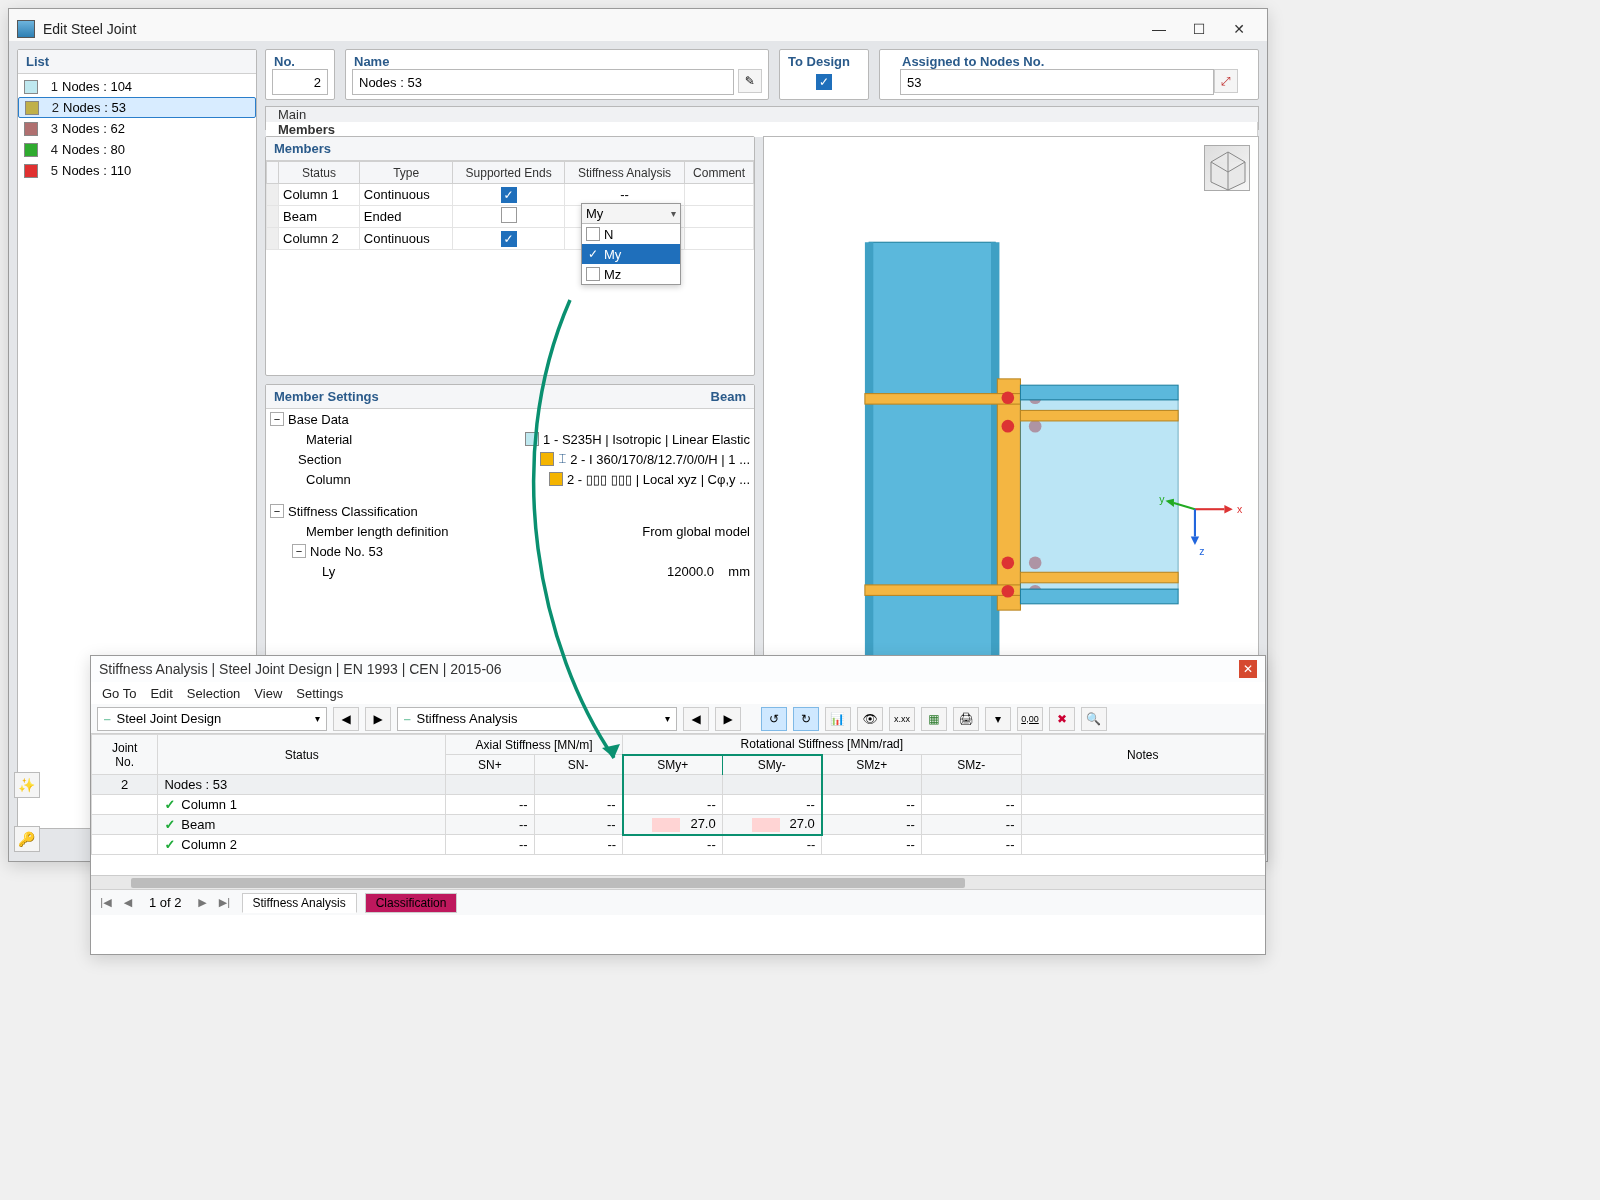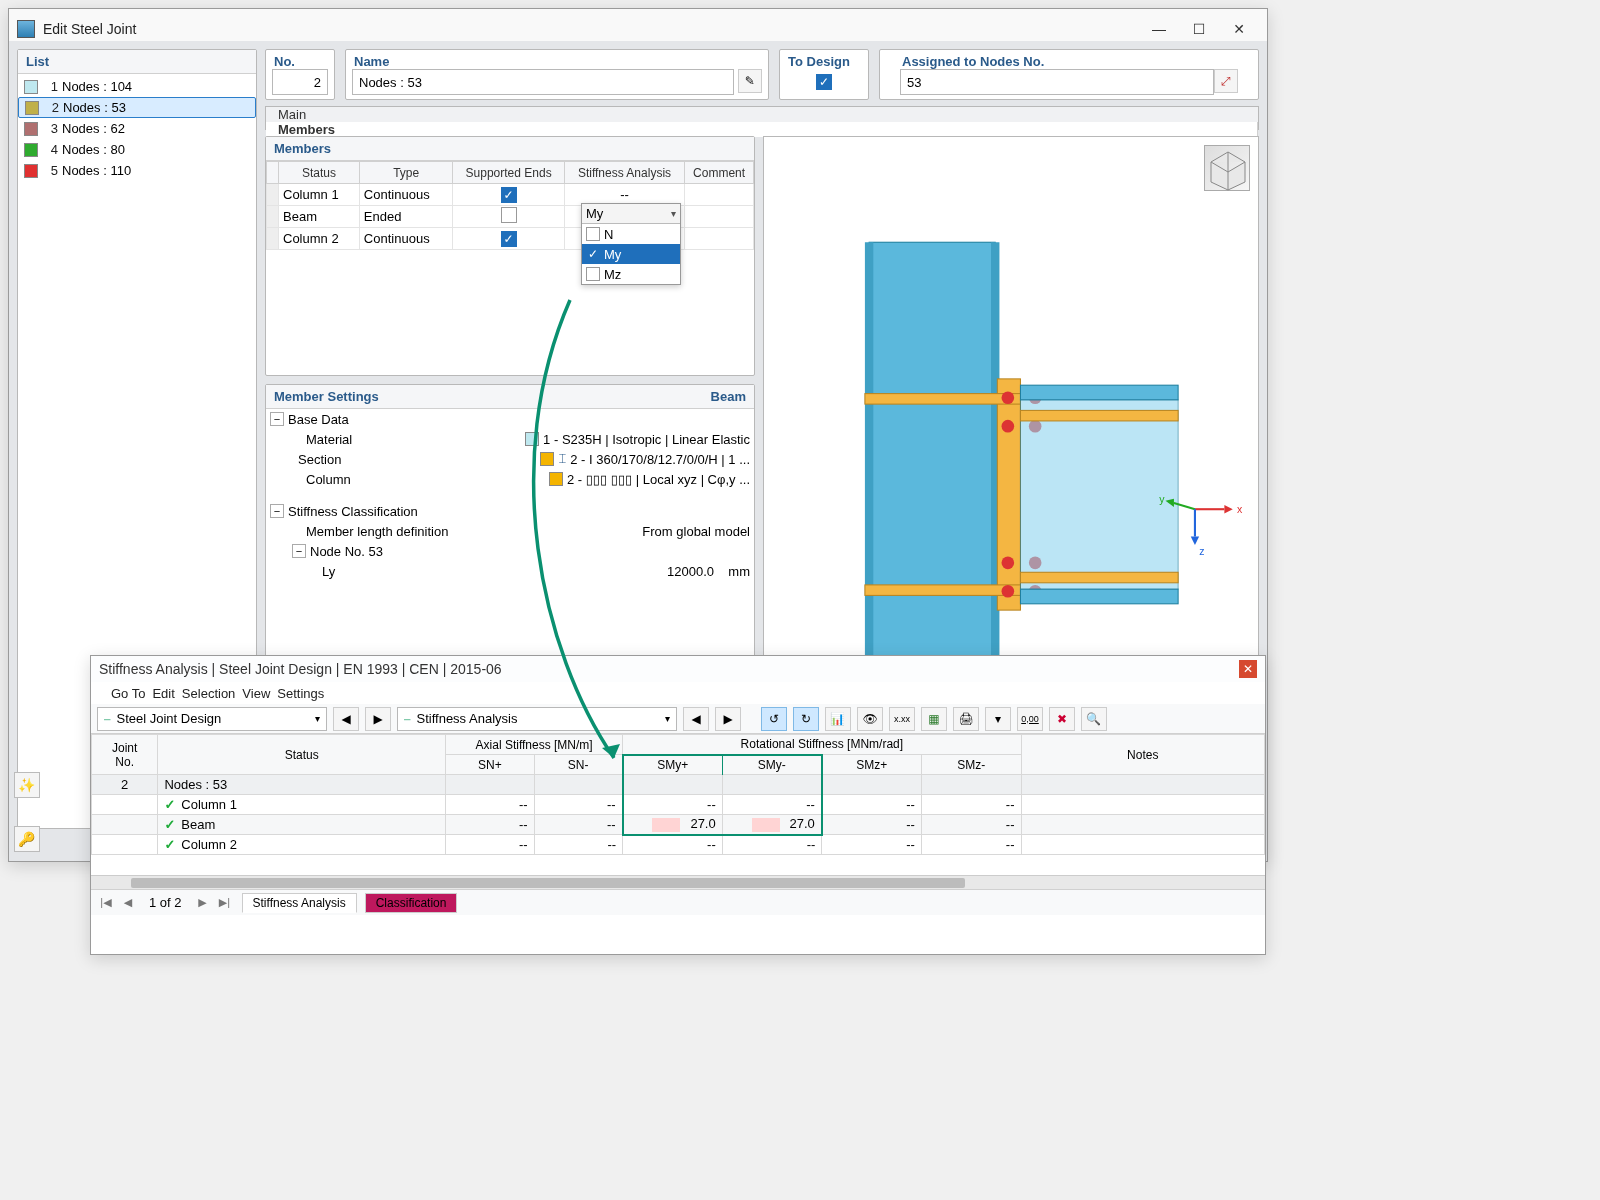--- a/index.html
+++ b/index.html
@@ -53,21 +53,21 @@
   .dropdown { position:absolute; left:572px; top:194px; width:100px; border:1px solid #999; background:#fff; font-size:13px; box-shadow:0 2px 6px rgba(0,0,0,0.2); z-index:20; }
   .dd-head { height:20px; background:#f4f4f4; border-bottom:1px solid #bbb; display:flex; align-items:center; padding:0 4px; }
   .dd-head .caret { margin-left:auto; font-size:10px; color:#555; }
   .dd-item { height:20px; display:flex; align-items:center; padding:0 4px; gap:4px; }
   .dd-item.sel { background:#1f6fbb; color:#fff; }
   .dd-item .cbx { width:14px; height:14px; }
 
   
   .window2 { position:absolute; left:46px; top:655px; width:1176px; height:300px; background:#fff; border:1px solid #9a9a9a; box-shadow:0 4px 16px rgba(0,0,0,0.15);margin-left:44px; }
   .w2-title { height:26px; display:flex; align-items:center; padding:0 8px; background:#fcfdfe; font-size:14px; color:#333; }
-  .w2-menu { height:22px; display:flex; gap:7px; padding:0 20px; font-size:13px; align-items:center; color:#222; }
+  .w2-menu { height:22px; display:flex; gap:14px; padding:0 11px; font-size:13px; align-items:center; color:#222; }
   .w2-toolbar { height:30px; display:flex; align-items:center; gap:6px; padding:0 6px; border-bottom:1px solid #d0d0d0; background:#f8f9fa; }
   .tb-combo { height:24px; border:1px solid #b8b8b8; background:#fff; display:flex; align-items:center; padding:0 6px; font-size:13px; gap:6px; }
   .tb-btn { width:26px; height:24px; border:1px solid #ccc; background:#f5f5f5; display:flex; align-items:center; justify-content:center; font-size:12px; }
   .tb-btn.on { background:#cfe8ff; border-color:#7fb9e6; }
   .w2-grid { font-size:13px; border-collapse:collapse; width:100%; }
   .w2-grid th, .w2-grid td { border:1px solid #d8d8d8; height:20px; padding:0 6px; text-align:center; font-weight:400; }
   .w2-grid th { background:#f7f8f9; font-size:12px; }
   .w2-grid td.l { text-align:left; }
   .w2-grid td.r { text-align:right; }
   .pink { background:#ffd4d4; display:inline-block; width:28px; height:14px; vertical-align:middle; margin-right:10px; }

